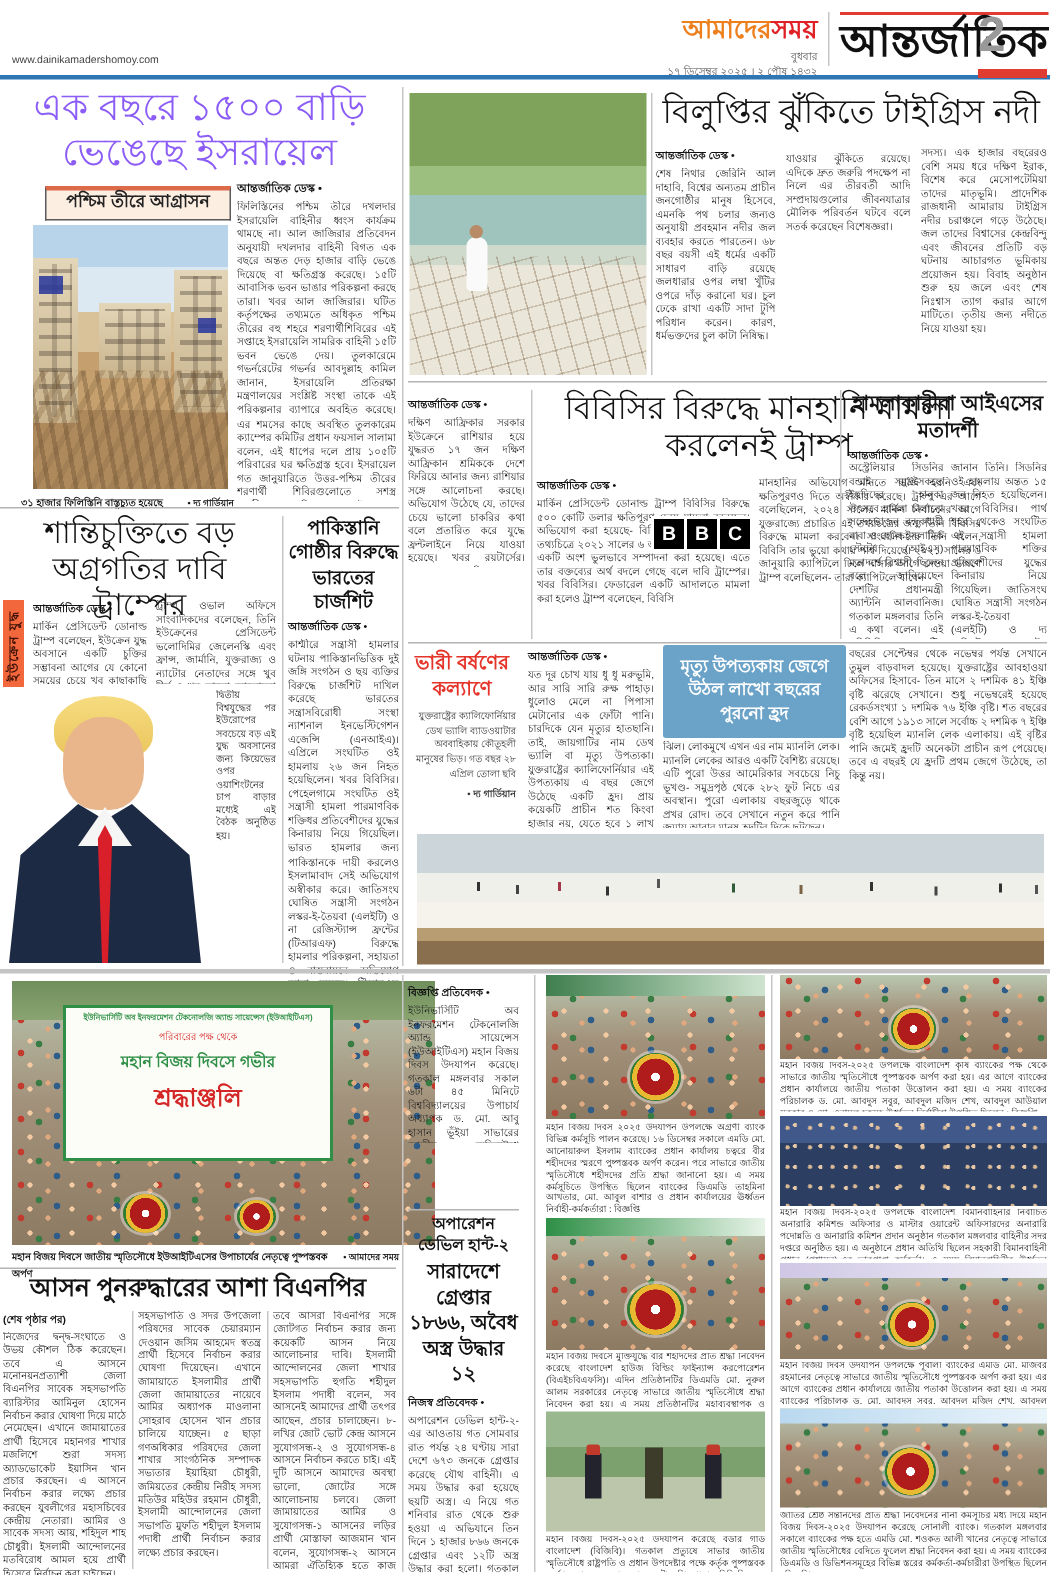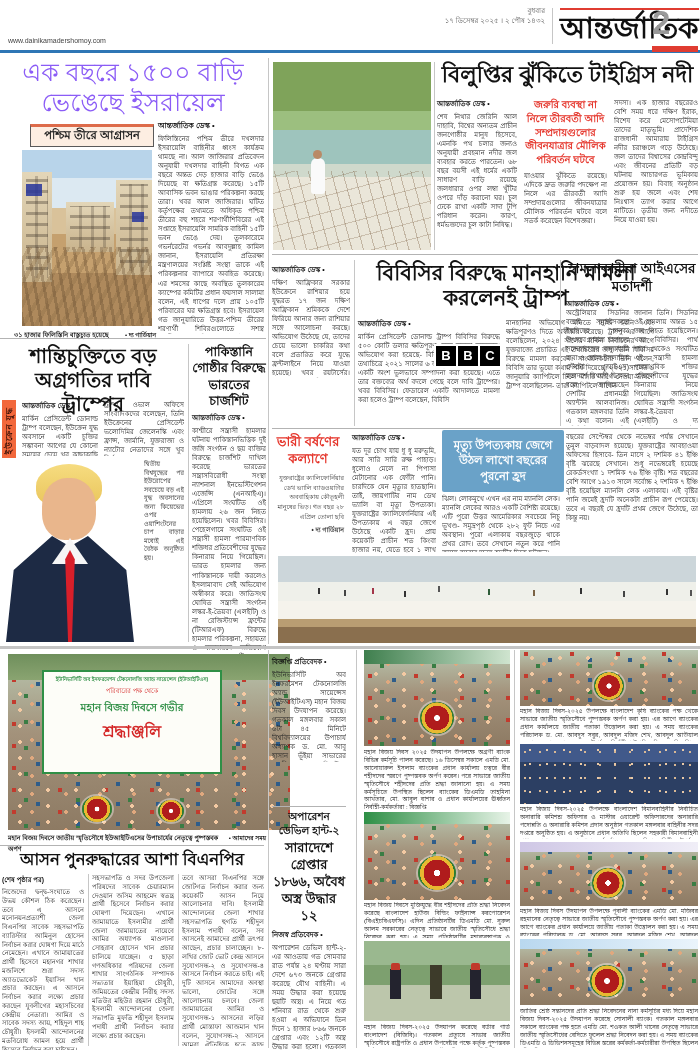--- a/index.html
+++ b/index.html
@@ -1,19 +1,19 @@
 <!DOCTYPE html>
 <html><head>
 <meta charset="utf-8">
 <style>
   html,body{margin:0;padding:0;background:#e9e9e9;font-family:"Liberation Sans","DejaVu Sans",sans-serif;}
   #page{position:relative;width:700px;height:1050px;margin:0 auto;background:#ffffff;overflow:hidden;color:#1d1d1d;}
   .abs{position:absolute;}
   .h-xl{font-size:25px;font-weight:400;line-height:1.18;text-align:center;color:#8b5cf6;}
-  .h-lg{font-size:21px;font-weight:700;line-height:1.2;text-align:center;color:#121212;}
+  .h-lg{font-size:21px;font-weight:400;line-height:1.2;text-align:center;color:#121212;}
   .h-md{font-size:15px;font-weight:700;line-height:1.25;text-align:center;color:#121212;}
   .h-sm{font-size:12.5px;font-weight:700;line-height:1.3;text-align:center;color:#121212;}
   .by{font-size:7.5px;font-weight:700;color:#111;margin-bottom:2px;}
   .bt{font-size:6.8px;line-height:1.33;text-align:justify;color:#222;overflow:hidden;word-break:break-word;}
   .cap{font-size:6px;line-height:1.32;text-align:justify;color:#151515;overflow:hidden;}
   .capb{font-size:6.8px;font-weight:700;color:#111;}
   .vl{width:1px;background:#c6c6c6;}
   .hl{height:1px;background:#b3b3b3;}
   .ph{position:absolute;overflow:hidden;background:#d8d8d8;}
   
@@ -72,20 +72,21 @@
   .t-shirt{position:absolute;background:#f5f5f5;clip-path:polygon(50% 0,100% 100%,0 100%);}
   .t-tie{position:absolute;background:#d81f2a;clip-path:polygon(50% 0,70% 10%,58% 100%,42% 100%,30% 10%);}
 </style>
 </head>
 <body>
 
 <div id="page">
 
   <div class="abs url" style="left:8px;top:37px;">www.dainikamadershomoy.com</div>
   <div class="abs" style="left:380px;top:6px;width:165px;text-align:right;">
+    <div class="mast"><span class="m1">আমাদের</span><span class="m2">সময়</span></div>
     <div class="dayline">বুধবার</div>
     <div class="dayline">১৭ ডিসেম্বর ২০২৫ । ২ পৌষ ১৪৩২</div>
   </div>
   <div class="abs vl" style="left:552px;top:8px;height:36px;"></div>
   <div class="abs section-title" style="left:560px;top:8px;">আন্তর্জাতিক</div>
   <div class="abs pagenum" style="left:652px;top:4px;">2</div>
   <div class="abs bluebar" style="left:0;top:50px;width:700px;height:3px;"></div>
   <div class="abs redchip" style="left:652px;top:46px;width:46px;height:6px;"></div>
 
   <div class="abs h-xl" style="left:2px;top:58px;width:262px;height:62px;">এক বছরে ১৫০০ বাড়ি ভেঙেছে ইসরায়েল</div>
@@ -114,21 +115,20 @@
     <div class="manrobe" style="left:38px;top:96px;"></div>
     <div class="manhead" style="left:40px;top:88px;"></div>
   </div>
   <div class="abs vl" style="left:434px;top:62px;height:188px;"></div>
   <div class="abs h-lg" style="left:437px;top:62px;width:261px;font-size:22px;">বিলুপ্তির ঝুঁকিতে টাইগ্রিস নদী</div>
   <div class="abs" style="left:437px;top:98px;width:80px;height:152px;">
     <div class="by" style="font-size:7px;">আন্তর্জাতিক ডেস্ক •</div>
     <div class="bt" style="height:140px;">শেষ নিথার জেরিনি আল দাহাবি, বিশ্বের অন্যতম প্রাচীন জনগোষ্ঠীর মানুষ হিসেবে, এমনকি পথ চলার জন্যও অনুযায়ী প্রবহমান নদীর জল ব্যবহার করতে পারতেন। ৬৮ বছর বয়সী এই ধর্মের একটি সাধারণ বাড়ি রয়েছে জলধারার ওপর লম্বা খুঁটির ওপরে দাঁড় করানো ঘর। চুল ঢেকে রাখা একটি সাদা টুপি পরিধান করেন। কারণ, ধর্মভক্তদের চুল কাটা নিষিদ্ধ।</div>
   </div>
   <div class="abs" style="left:524px;top:98px;width:83px;height:152px;">
-    <div class="pull">জরুরি ব্যবস্থা না নিলে তীরবর্তী আদি সম্প্রদায়গুলোর জীবনযাত্রার মৌলিক পরিবর্তন ঘটবে</div>
     <div class="bt" style="height:66px;margin-top:4px;">যাওয়ার ঝুঁকিতে রয়েছে। এদিকে দ্রুত জরুরি পদক্ষেপ না নিলে এর তীরবর্তী আদি সম্প্রদায়গুলোর জীবনযাত্রার মৌলিক পরিবর্তন ঘটবে বলে সতর্ক করেছেন বিশেষজ্ঞরা।</div>
   </div>
   <div class="abs bt" style="left:614px;top:98px;width:84px;height:152px;">সদস্য। এক হাজার বছরেরও বেশি সময় ধরে দক্ষিণ ইরাক, বিশেষ করে মেসোপটেমিয়া তাদের মাতৃভূমি। প্রাদেশিক রাজধানী আমারায় টাইগ্রিস নদীর চরাঞ্চলে গড়ে উঠেছে। জল তাদের বিশ্বাসের কেন্দ্রবিন্দু এবং জীবনের প্রতিটি বড় ঘটনায় আচারগত ভূমিকায় প্রয়োজন হয়। বিবাহ অনুষ্ঠান শুরু হয় জলে এবং শেষ নিঃশ্বাস ত্যাগ করার আগে মাটিতে। তৃতীয় জন্য নদীতে নিয়ে যাওয়া হয়।</div>
 
   <div class="abs hl" style="left:272px;top:254px;width:426px;"></div>
 
   <div class="abs" style="left:272px;top:260px;width:78px;height:166px;">
     <div class="by" style="font-size:7px;margin-top:4px;">আন্তর্জাতিক ডেস্ক •</div>
     <div class="bt" style="height:100px;">দক্ষিণ আফ্রিকার সরকার ইউক্রেনে রাশিয়ার হয়ে যুদ্ধরত ১৭ জন দক্ষিণ আফ্রিকান শ্রমিককে দেশে ফিরিয়ে আনার জন্য রাশিয়ার সঙ্গে আলোচনা করছে। অভিযোগ উঠেছে যে, তাদের চেয়ে ভালো চাকরির কথা বলে প্রতারিত করে যুদ্ধে ফ্রন্টলাইনে নিয়ে যাওয়া হয়েছে। খবর রয়টার্সের। ভুয়ার কথা চুক্তিতে ভুয়া চাকরির প্রস্তাবে প্রলুব্ধ হয়ে তারা দেশ ছেড়েছিলেন বলে জানা গেছে।</div>
   </div>

